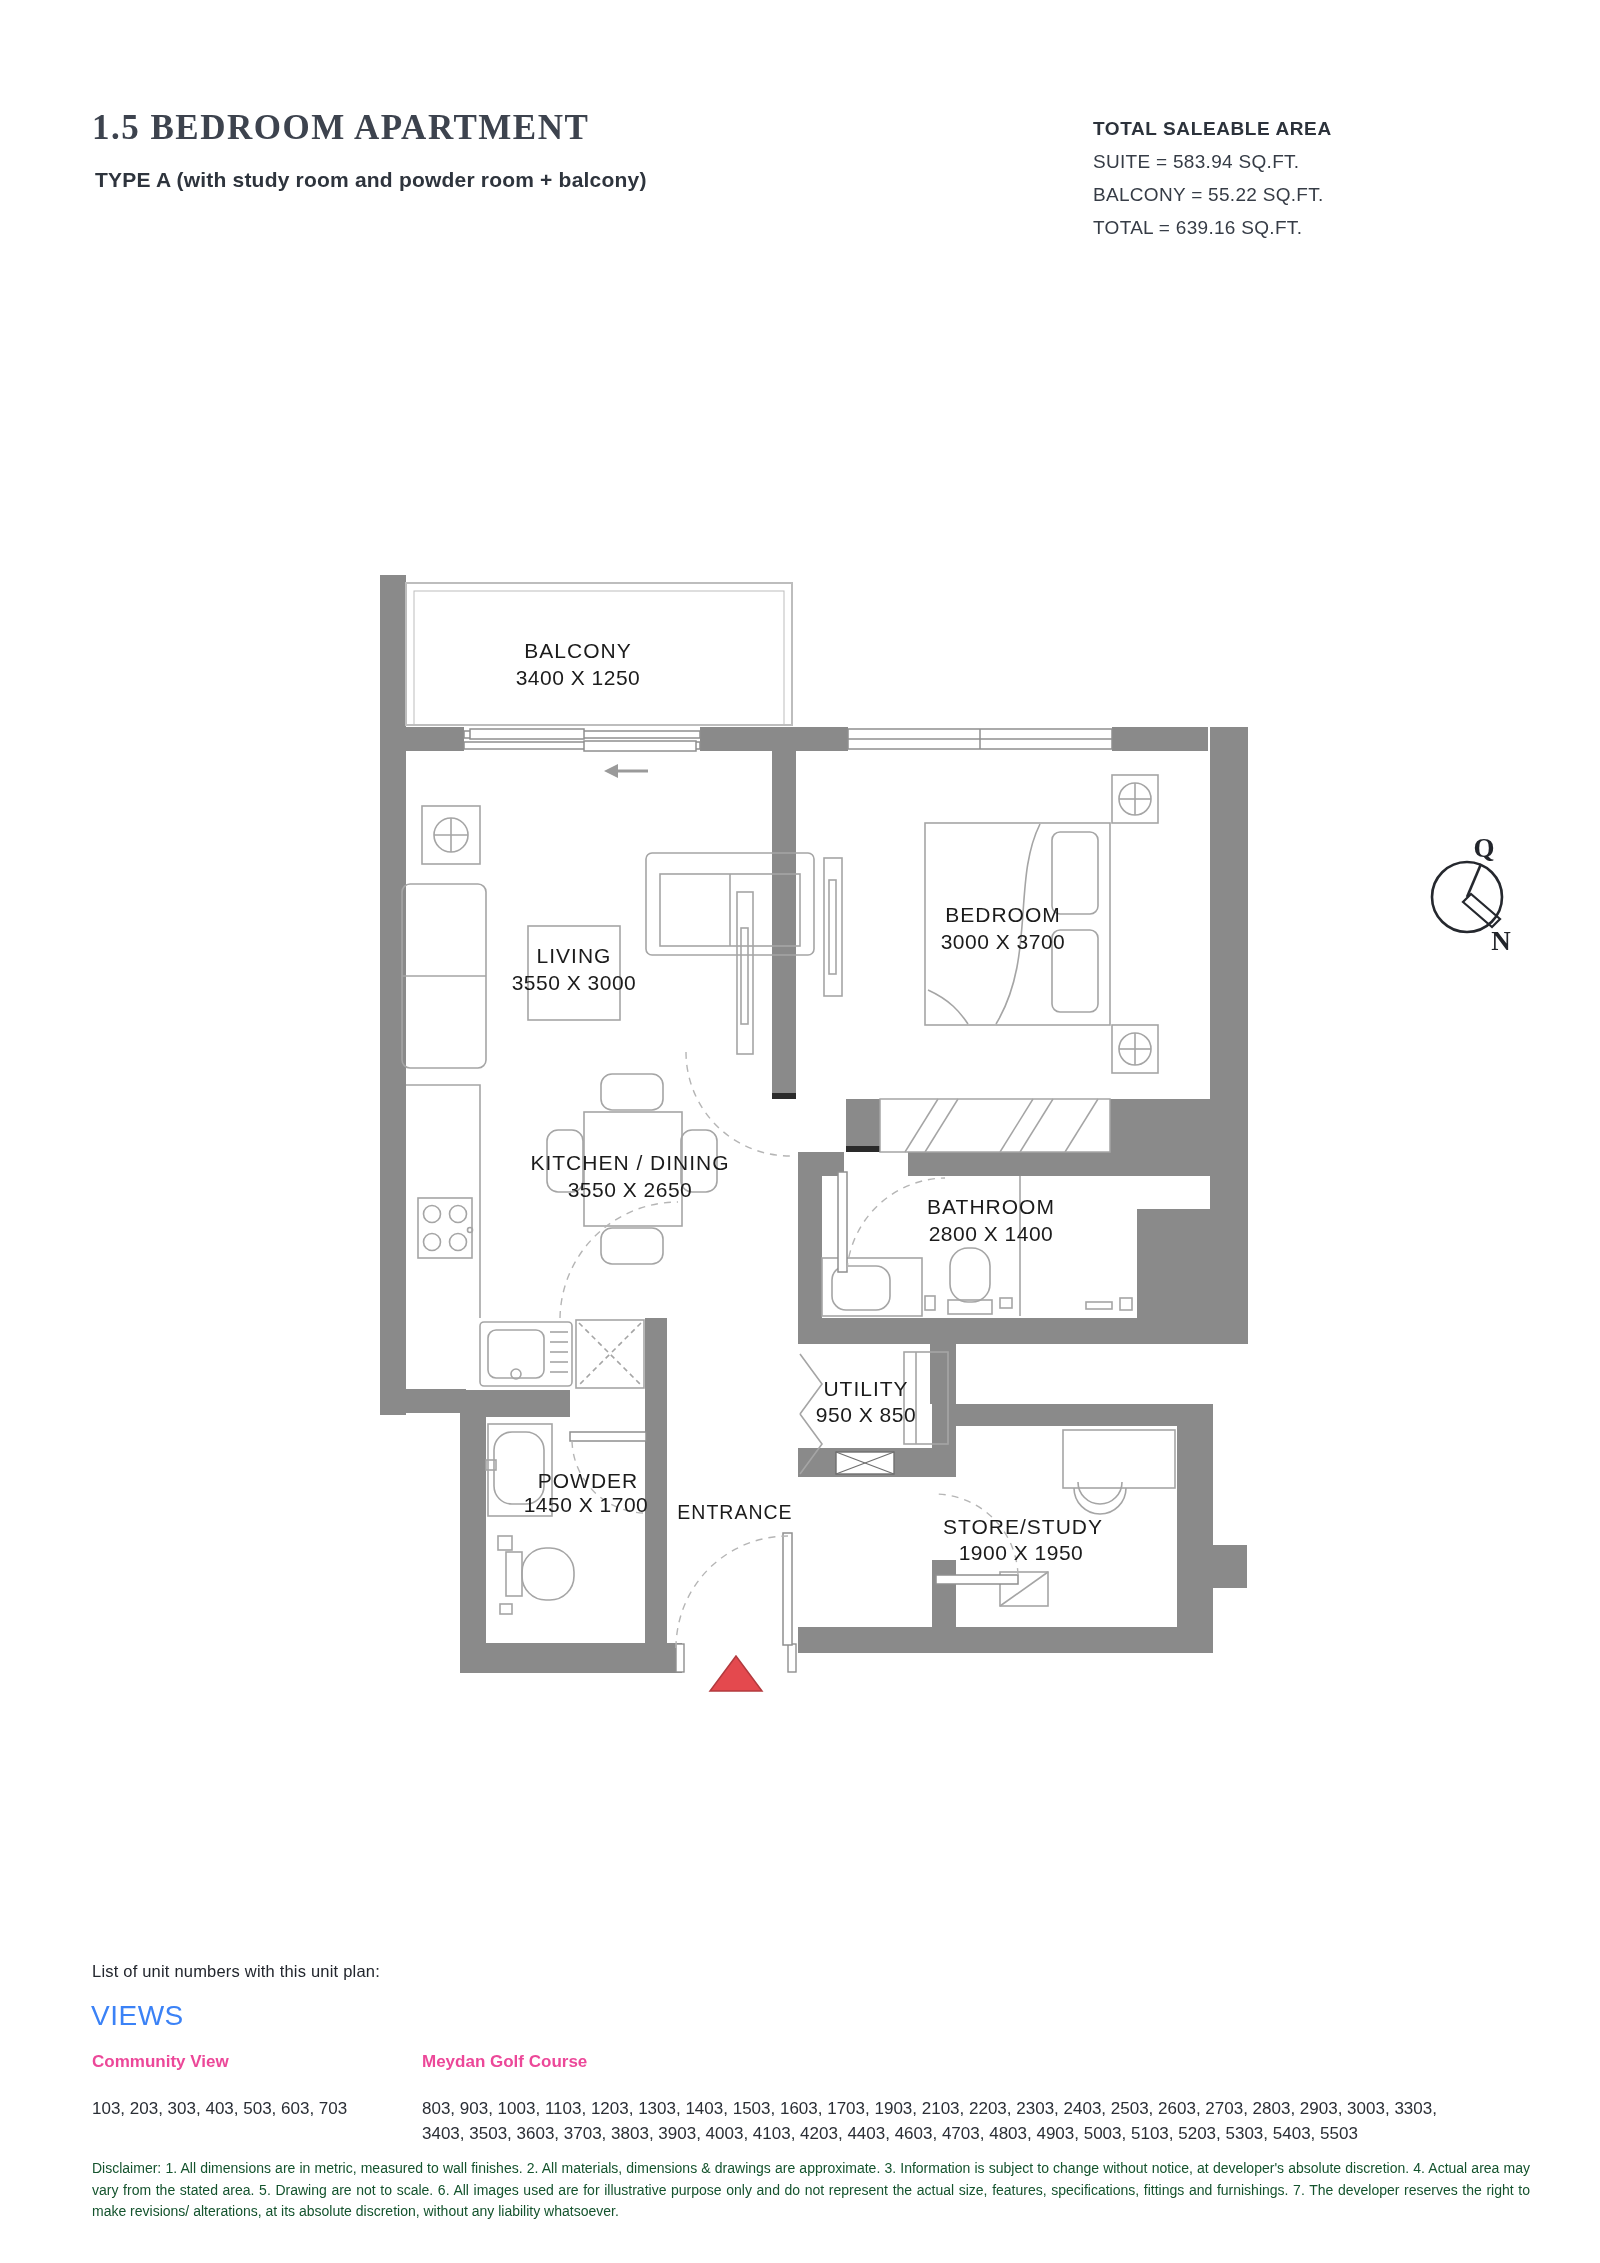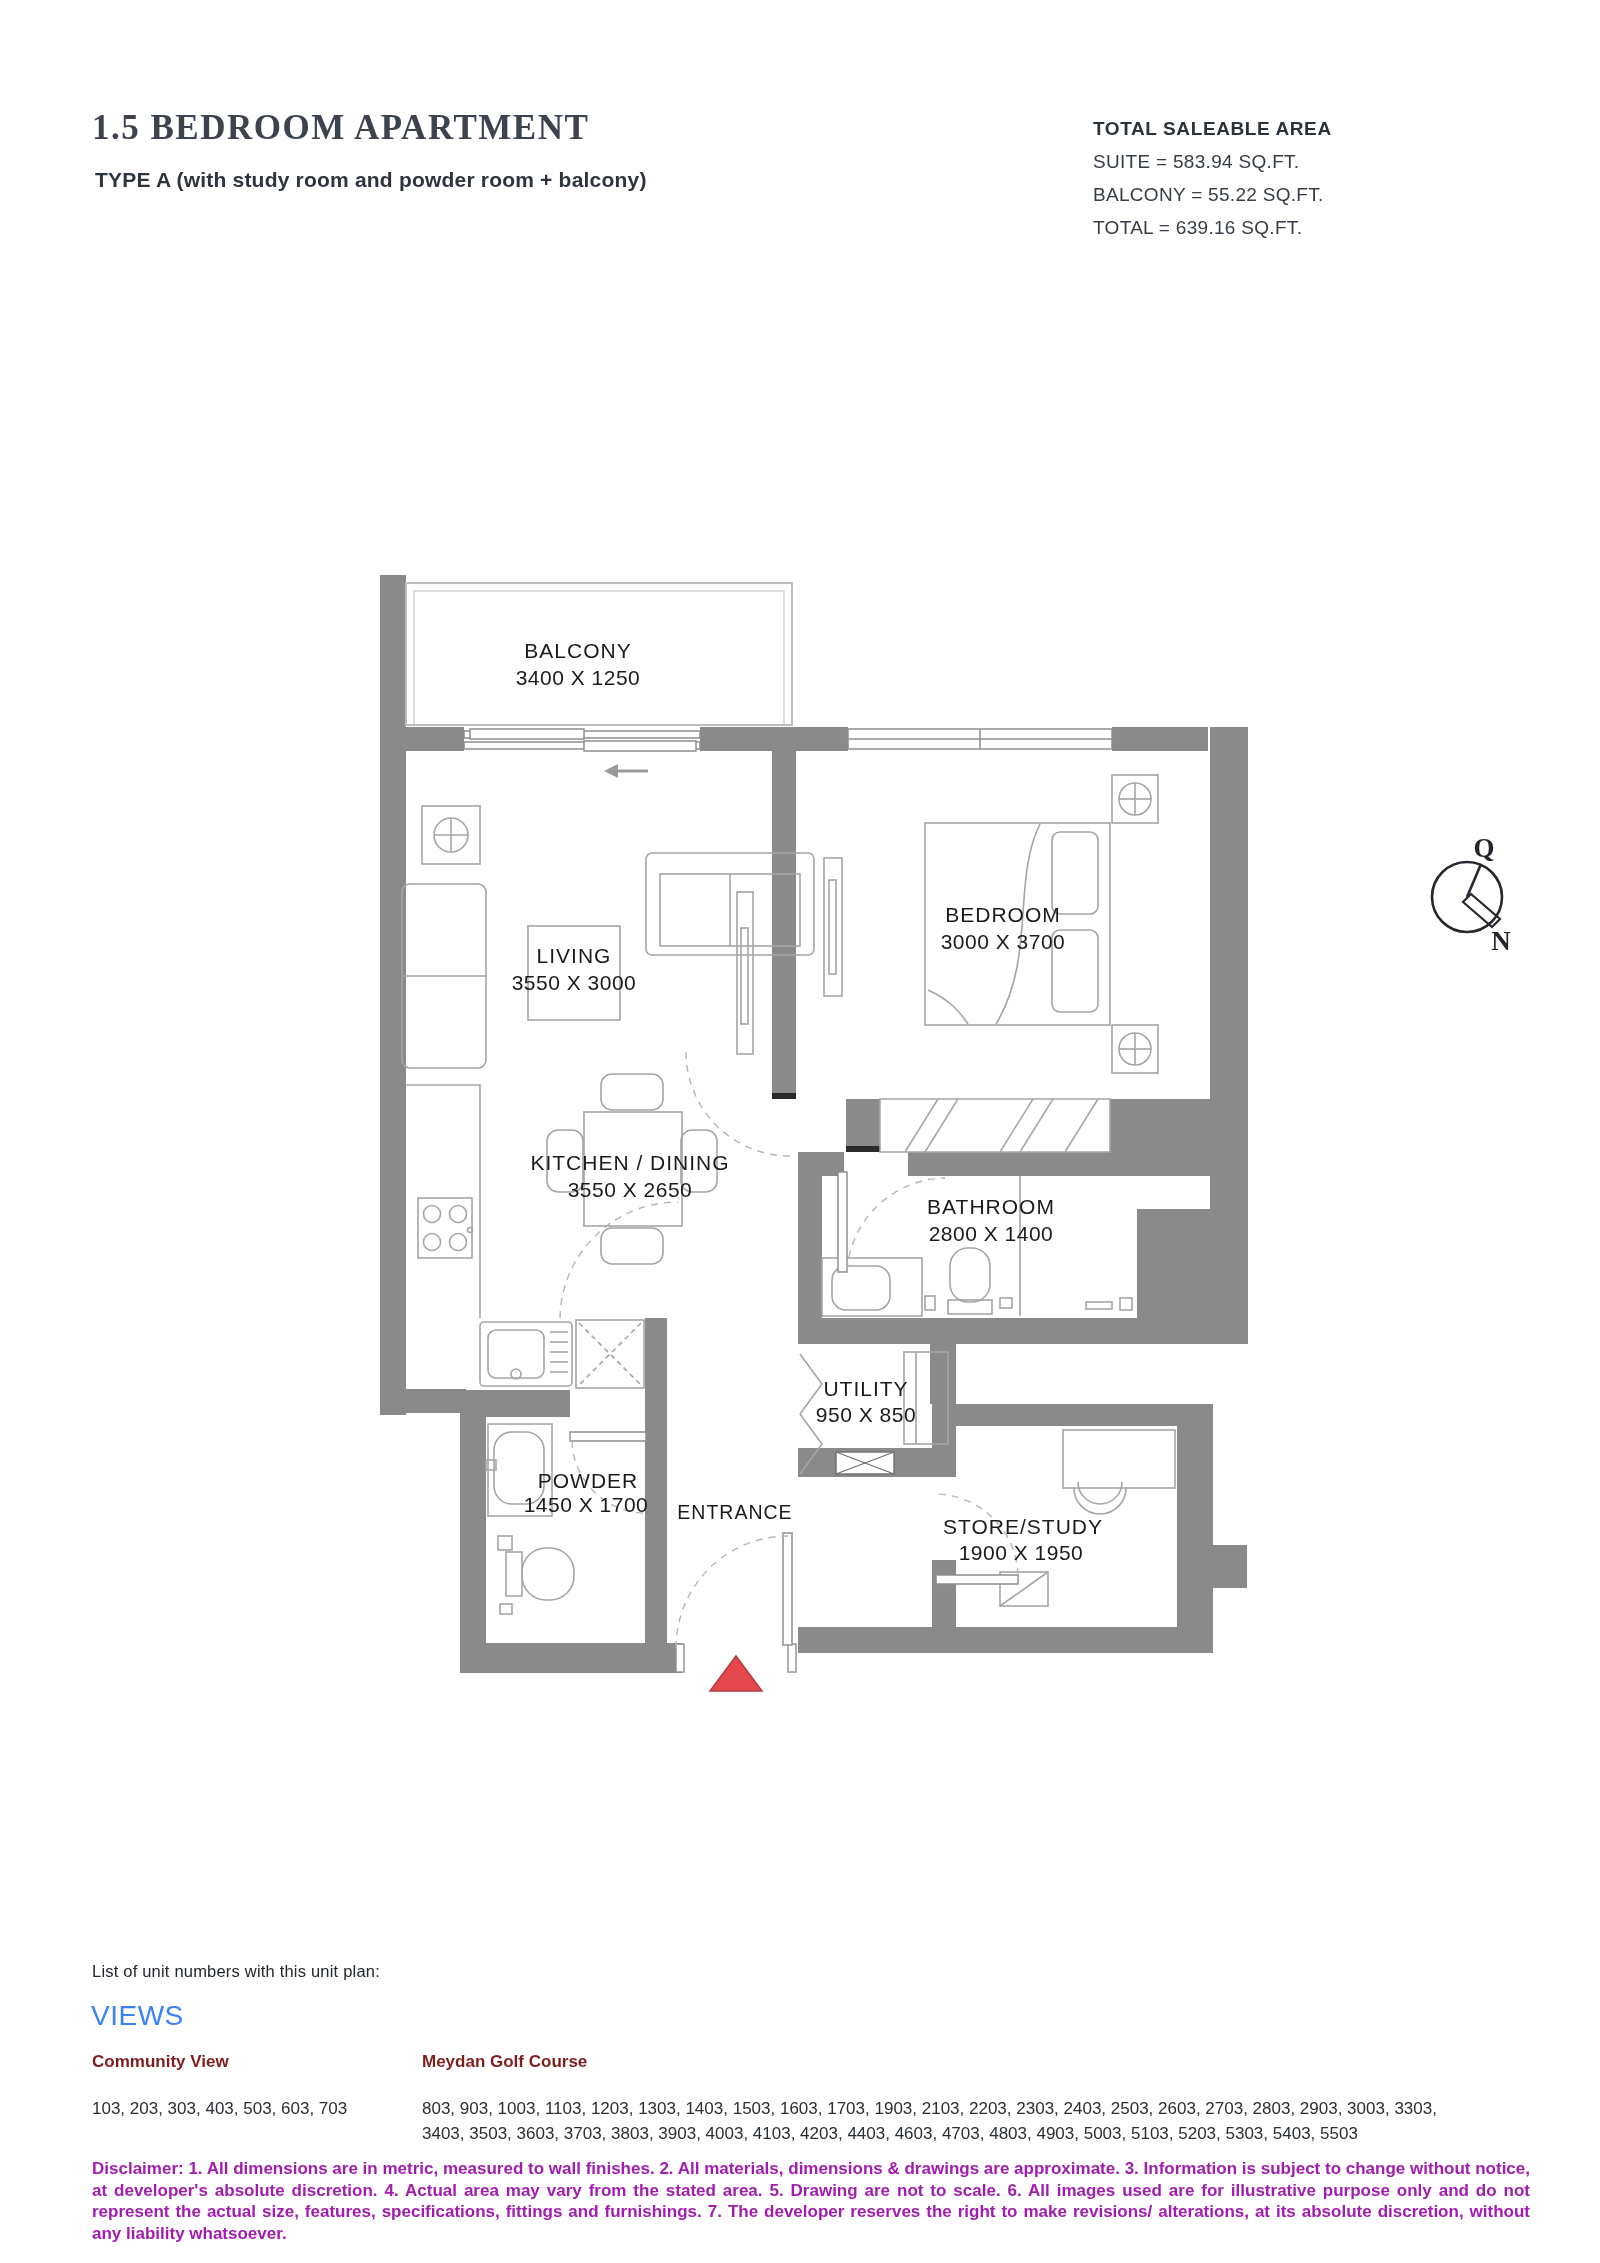--- a/index.html
+++ b/index.html
@@ -5,23 +5,23 @@
   html,body{margin:0;padding:0;background:#ffffff;}
   body{width:1600px;height:2263px;position:relative;font-family:"Liberation Sans",sans-serif;overflow:hidden;}
   .abs{position:absolute;}
   .title{font-family:"Liberation Serif",serif;font-size:35px;font-weight:600;letter-spacing:1.5px;color:#3d434e;}
   .subtitle{font-size:21px;font-weight:700;color:#2e343d;letter-spacing:0.2px;}
   .area-block{text-align:left;color:#363c46;}
   .area-heading{font-size:19px;font-weight:700;letter-spacing:0.6px;color:#2c323b;}
   .area-line{font-size:19px;margin-top:11px;letter-spacing:0.3px;}
   .unit-intro{font-size:16.5px;color:#23272e;letter-spacing:0.2px;margin-top:11px;}
   .views-heading{font-size:28px;font-weight:500;color:#3b82f6;letter-spacing:0.5px;}
-  .col-title{font-size:17px;font-weight:700;color:#7f1d1d;}
+  .col-title{font-size:17px;font-weight:700;color:#ec4899;}
   .col-numbers{font-size:17px;color:#2a2e35;line-height:25px;margin-top:24px;}
-  .disclaimer{font-size:17px;color:#a21caf;line-height:21.5px;text-align:justify;font-weight:bold;}
+  .disclaimer{font-size:14px;color:#14532d;line-height:21.5px;text-align:justify;}
   svg text.room{fill:#1b1b1b;font-family:"Liberation Sans",sans-serif;font-size:21px;letter-spacing:1px;text-anchor:middle;}
   svg text.room-dim{fill:#1b1b1b;font-family:"Liberation Sans",sans-serif;font-size:21px;letter-spacing:0.5px;text-anchor:middle;}
   svg text.compass-letter{fill:#22252b;font-family:"Liberation Serif",serif;font-size:27px;font-weight:700;text-anchor:middle;}
 </style>
 </head>
 <body>
 
 <div class="abs title" style="left:92px;top:108px;">1.5 BEDROOM APARTMENT</div>
 <div class="abs subtitle" style="left:95px;top:168px;">TYPE A (with study room and powder room + balcony)</div>
 

